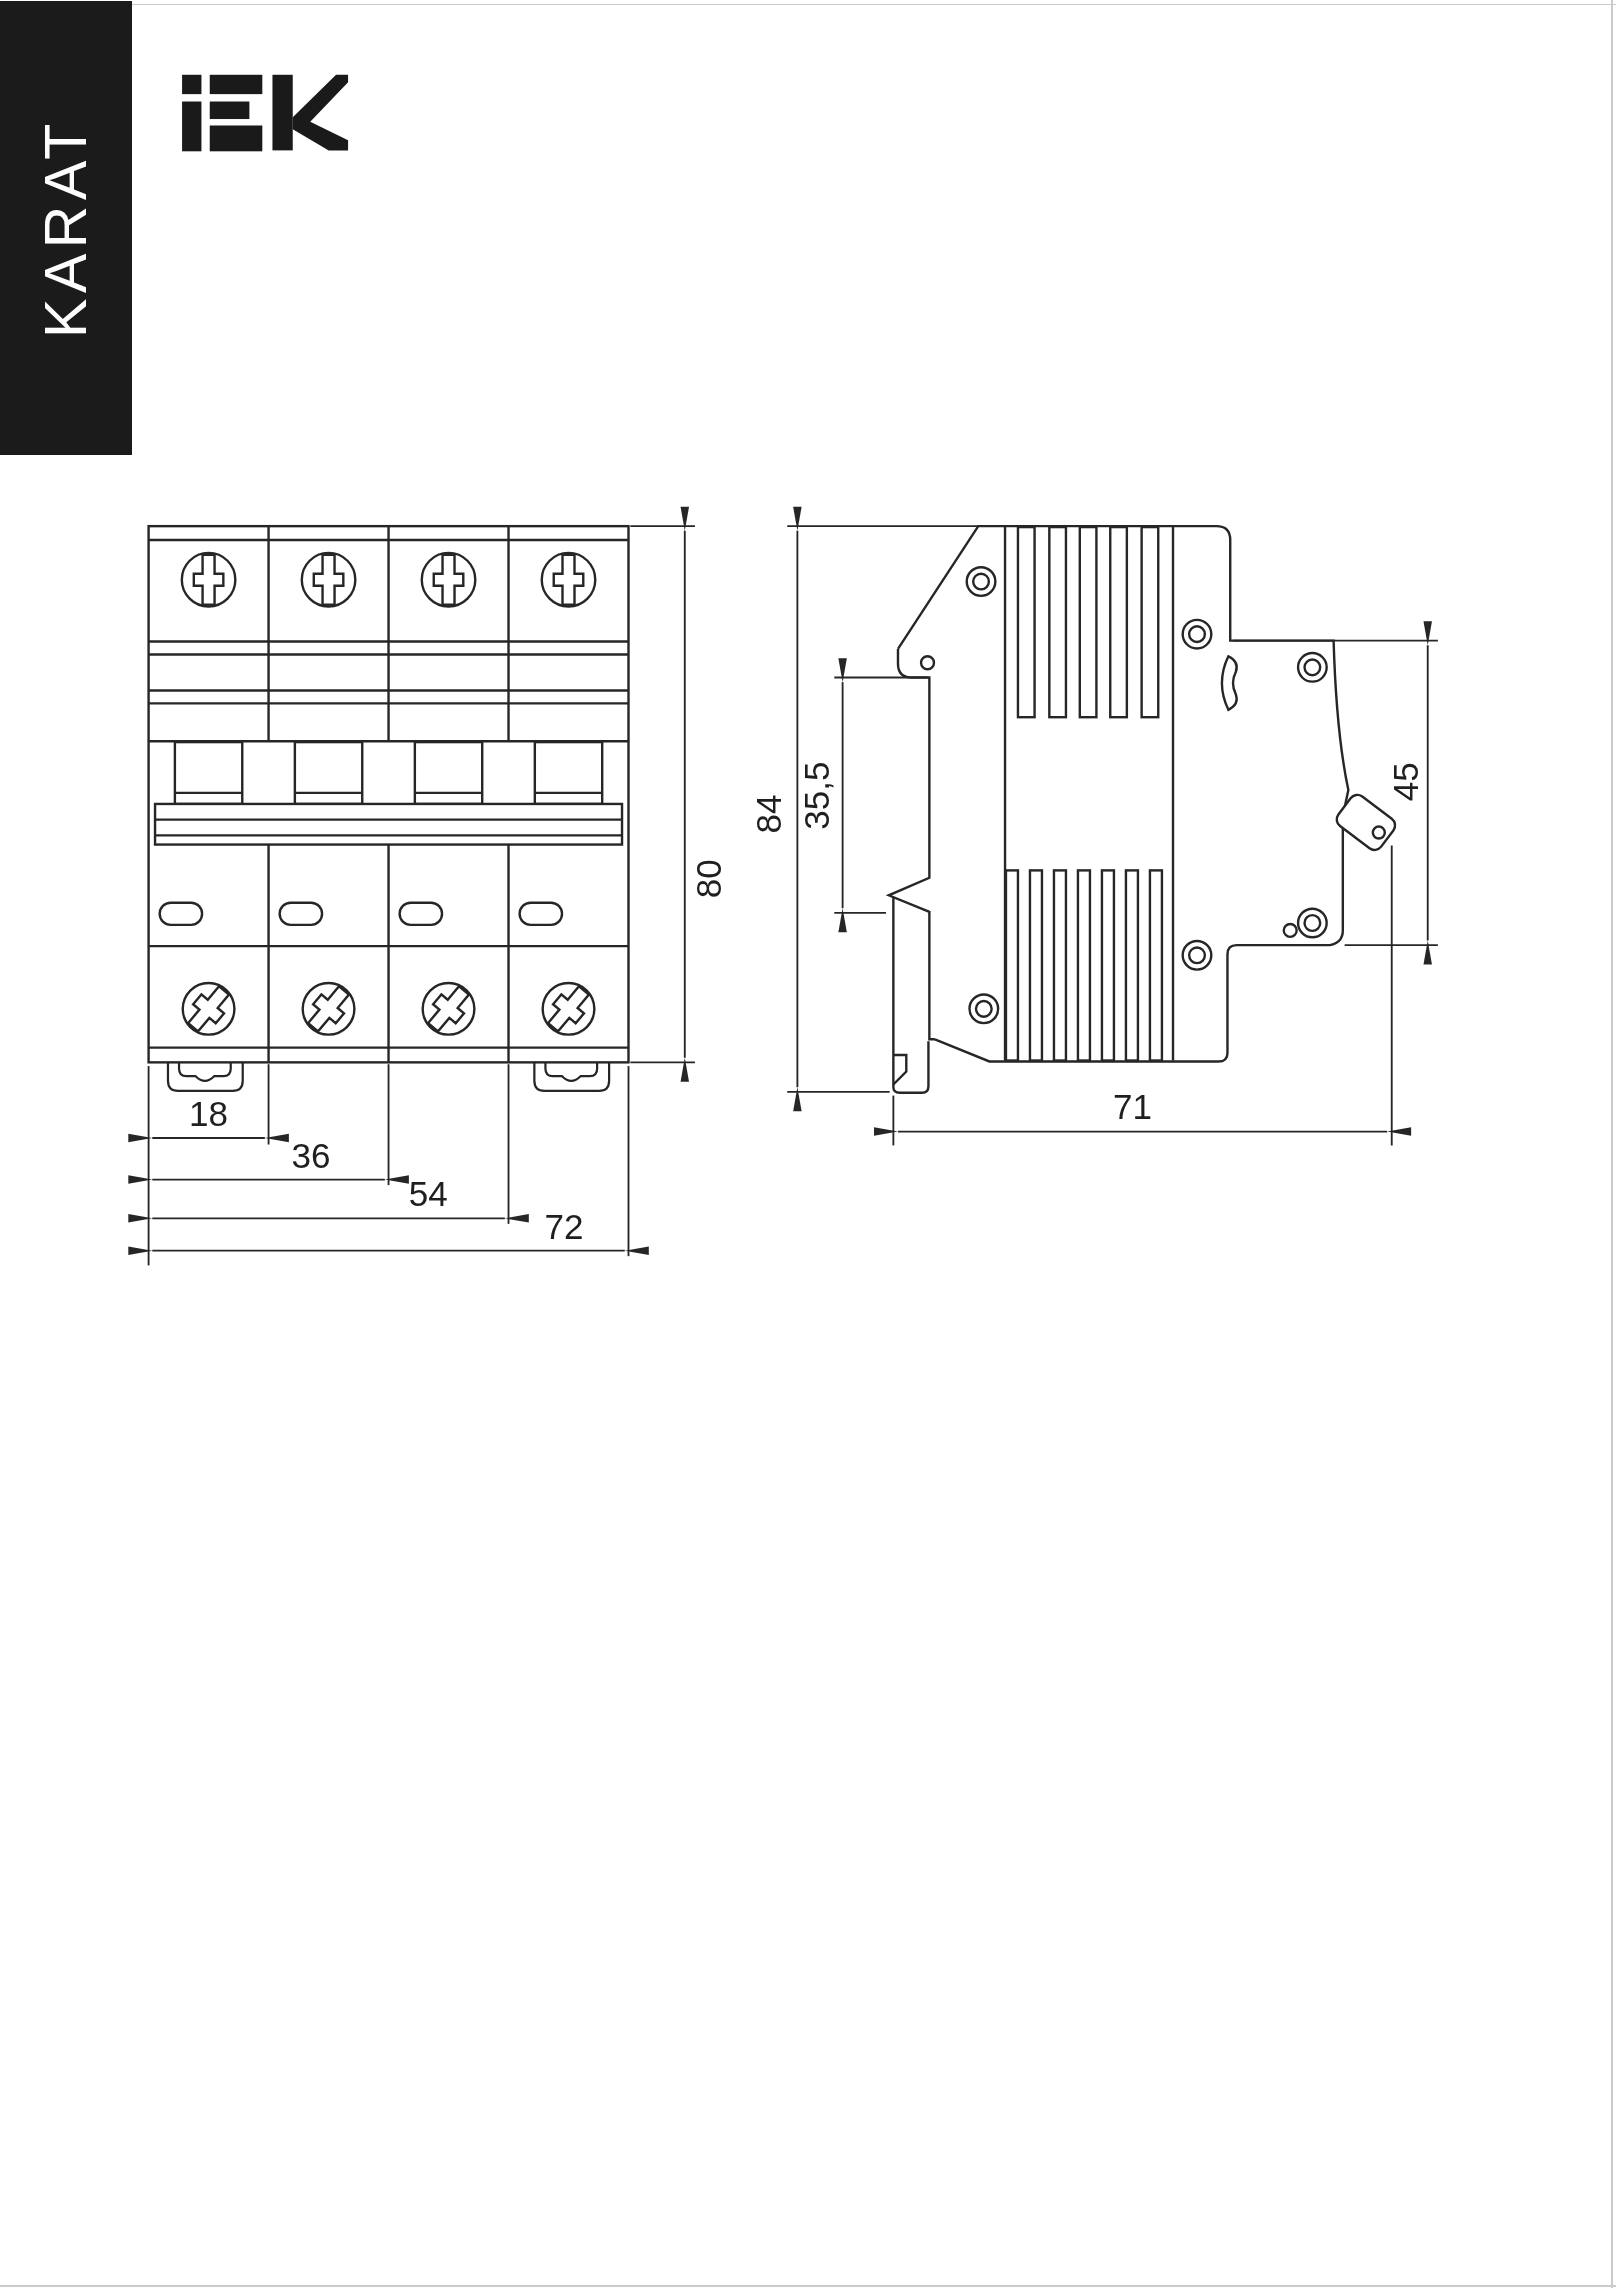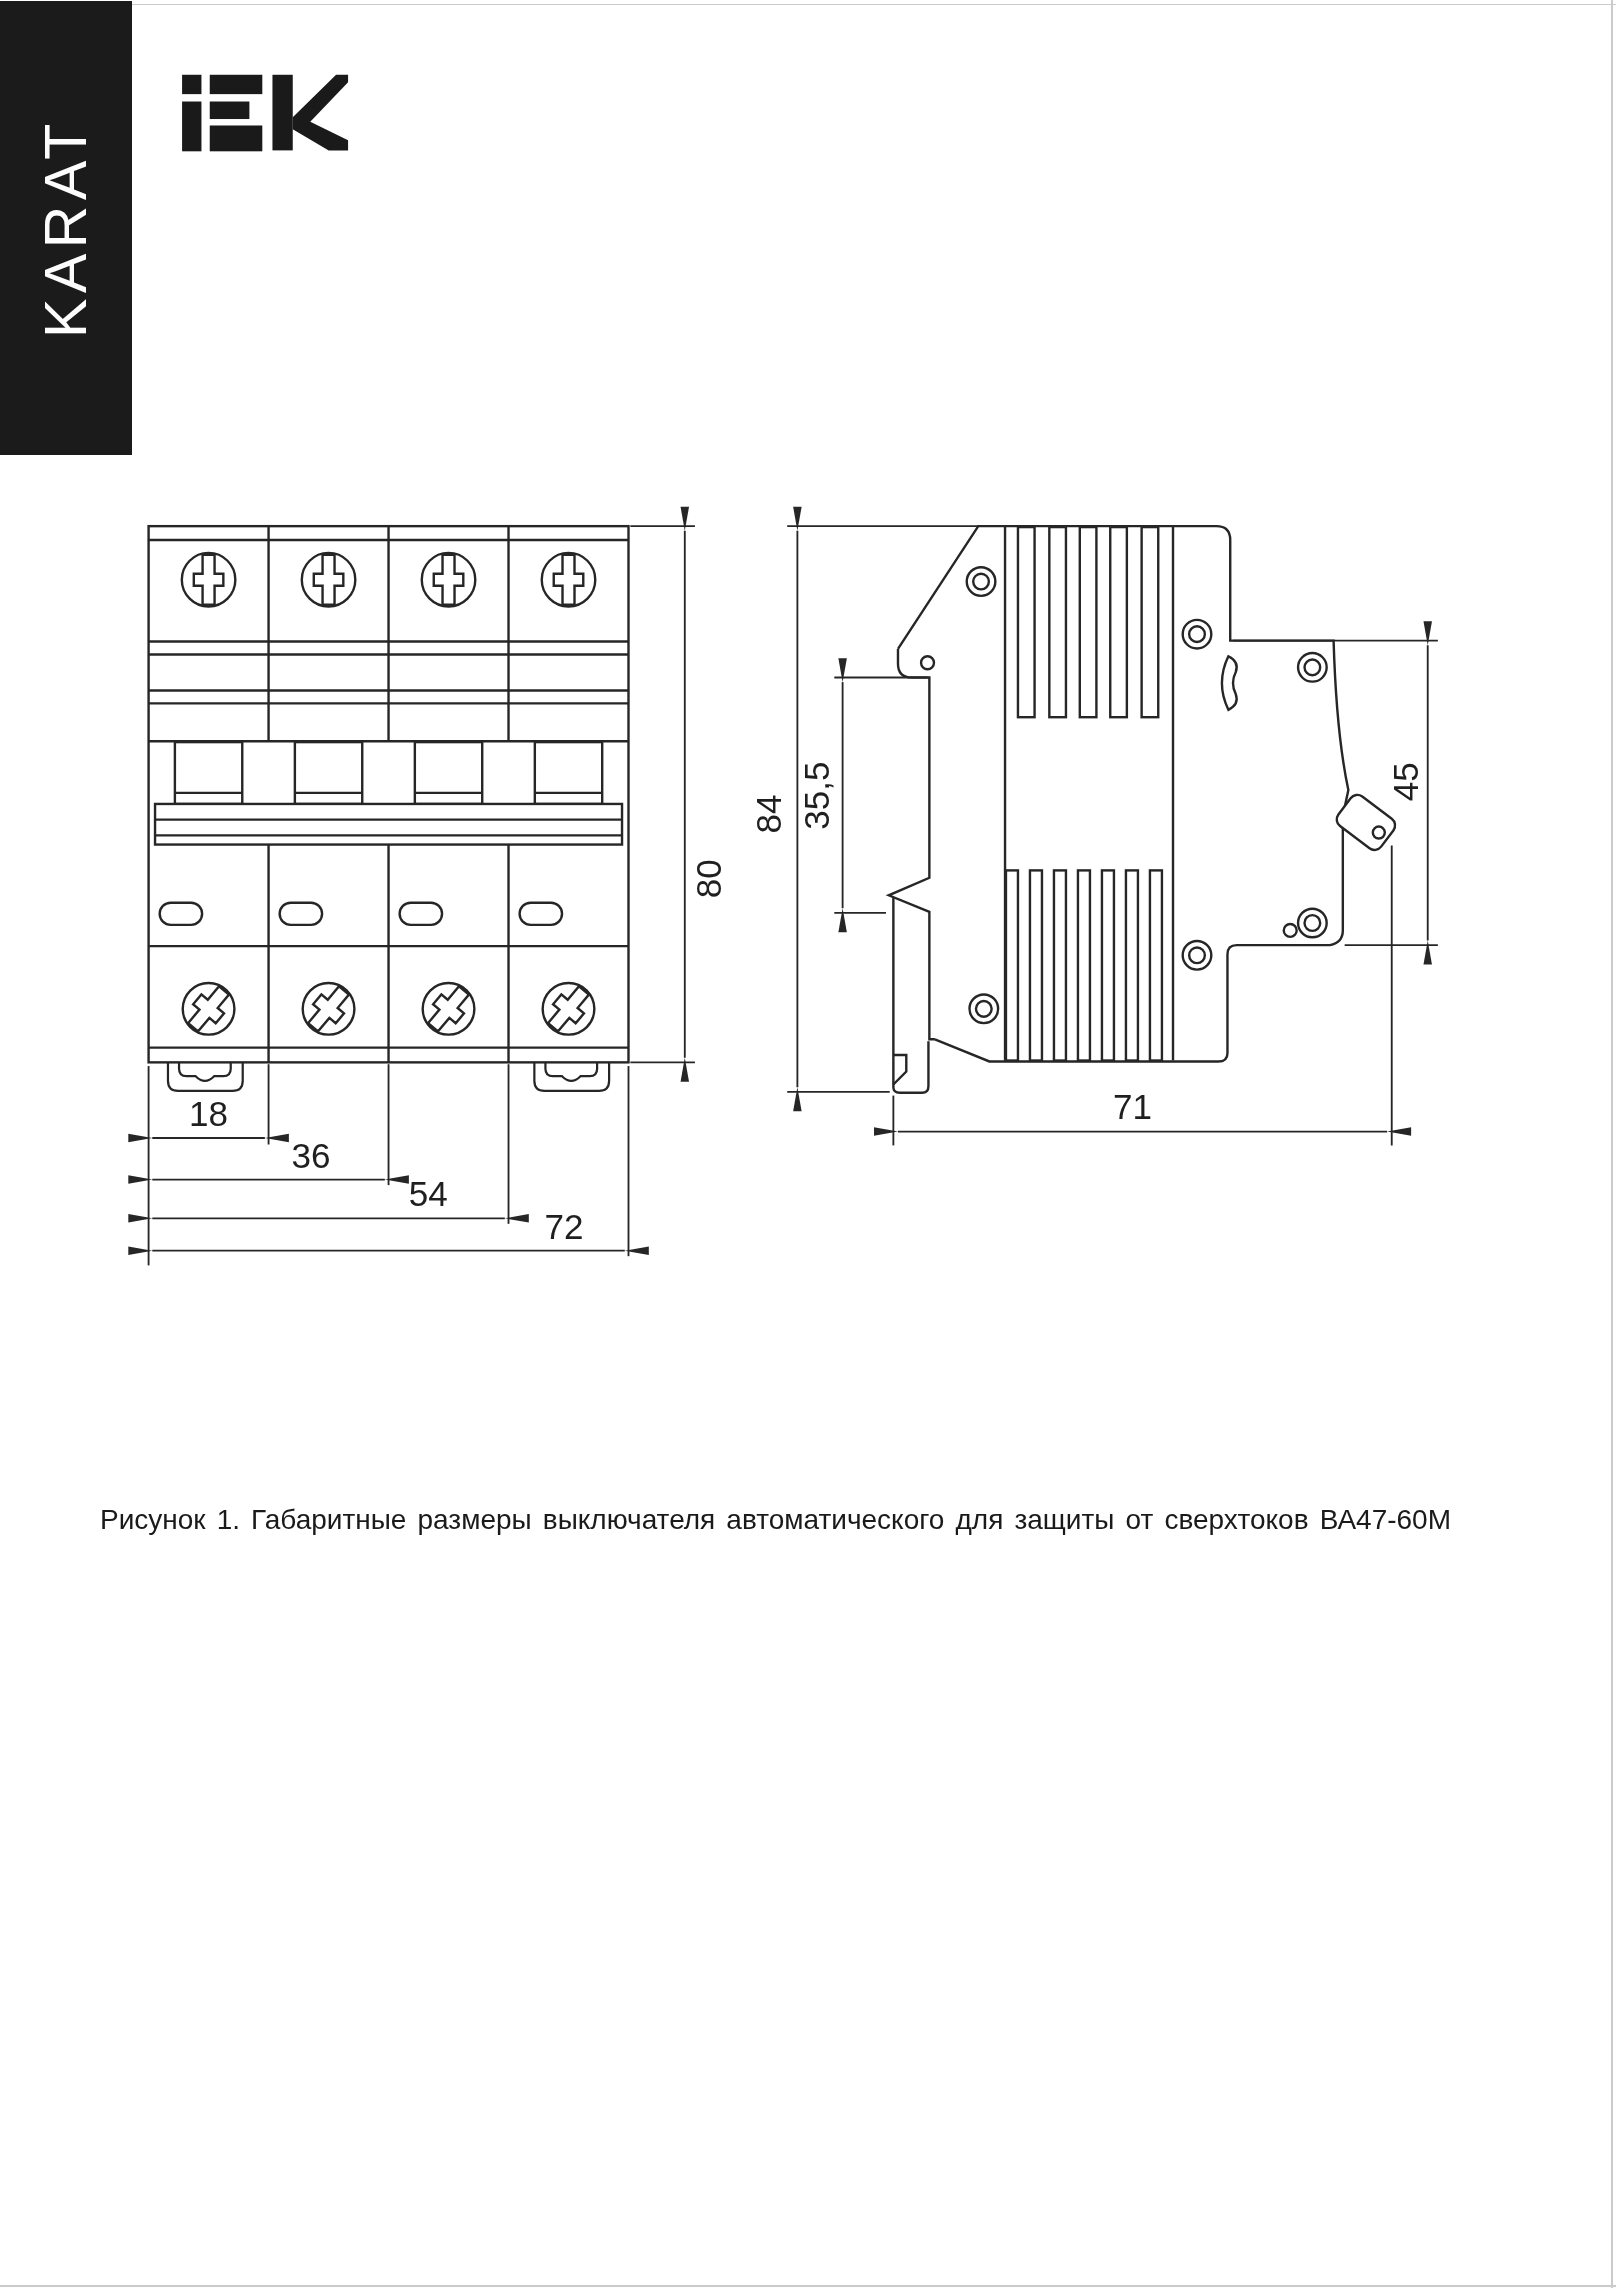--- a/index.html
+++ b/index.html
@@ -225,16 +225,15 @@
       <line x1="973" y1="1226" x2="1503" y2="1226" marker-start="url(#arr)" marker-end="url(#arr)"></line>
     </g>
     <g font-size="38" text-anchor="middle" stroke="none">
       <text x="846" y="882" transform="rotate(-90 846 882)">84</text>
       <text x="898" y="862" transform="rotate(-90 898 862)">35,5</text>
       <text x="1537" y="847" transform="rotate(-90 1537 847)">45</text>
       <text x="1227" y="1212">71</text>
     </g>
   </svg>
 
-  <div id="caption">Рисунок 1. Габаритные размеры выключателя автоматического для защиты от сверхтоков ВА47-60М</div>
 
 </div>
 
 
 </body></html>

